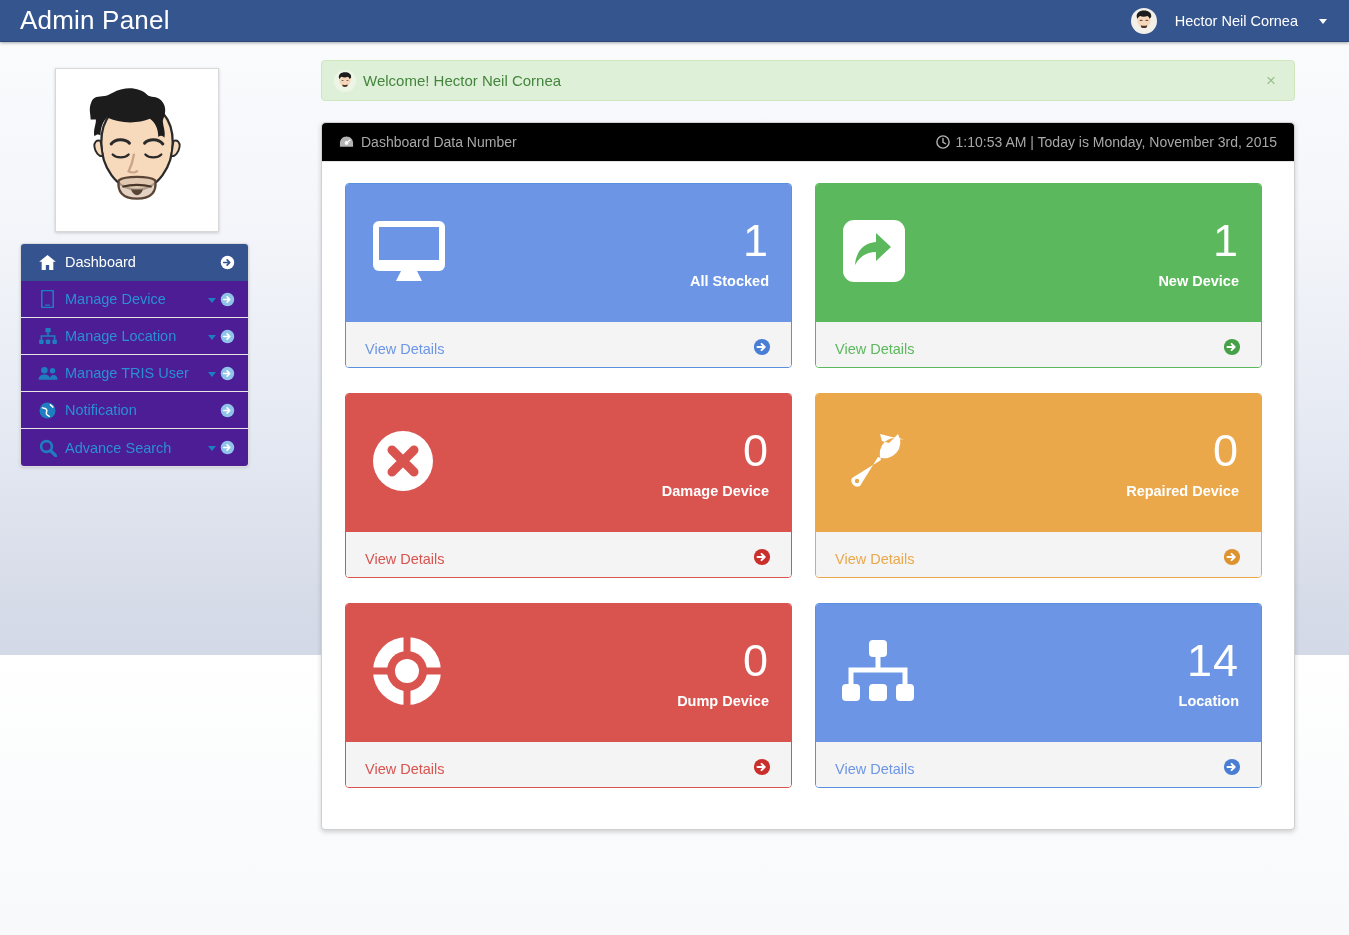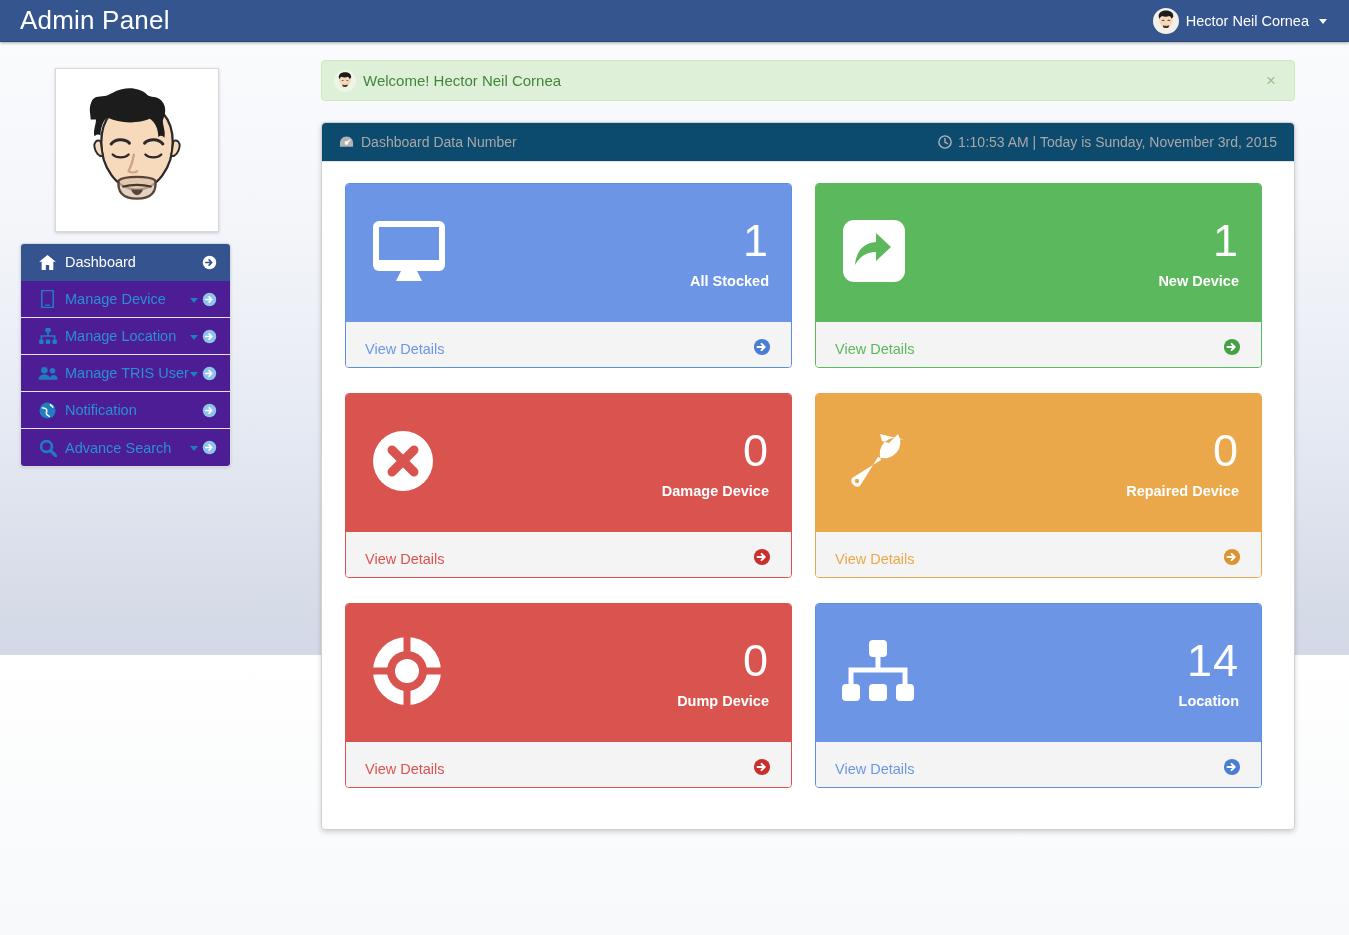--- a/index.html
+++ b/index.html
@@ -37,21 +37,21 @@
     box-shadow: 0 1px 3px rgba(0,0,0,.35);
     z-index: 30;
     display: flex; align-items: center;
     justify-content: space-between;
   }
   .brand {
     color: #fff; font-size: 26px; font-weight: 400;
     padding-left: 20px; letter-spacing: .2px;
   }
   .usermenu {
-    display: flex; align-items: center; gap: 7px;
+    display: flex; align-items: center; gap: 18px;
     padding-right: 22px; color: #fff; font-size: 14.5px;
     cursor: pointer;
   }
   .usermenu .caret {
     display: inline-block; width: 0; height: 0;
     border-left: 4.5px solid transparent;
     border-right: 4.5px solid transparent;
     border-top: 5px solid #ffffff;
     margin-left: 3px; margin-top: 2px;
   }
@@ -73,21 +73,21 @@
     width: 26px; height: 26px; border-radius: 50%;
     background: #f3f0ea; overflow: hidden;
     display:flex; align-items:center; justify-content:center;
     flex: 0 0 auto;
   }
   .nav-avatar .face { width: 26px; height: 26px; }
 
   
   .sidebar {
     position: absolute; left: 20px; top: 243px;
-    width: 211px;
+    width: 229px;
     background: #ffffff;
     border: 1px solid #dcdcdc;
     border-radius: 4px;
     box-shadow: 0 1px 3px rgba(0,0,0,.12);
     z-index: 10;
     overflow: hidden;
   }
   .nav-item {
     display: flex; align-items: center;
     height: 37px; padding: 0 13px 0 16px;
@@ -143,21 +143,21 @@
     position: absolute; left: 321px; top: 122px;
     width: 974px; height: 708px;
     background: #ffffff;
     border: 1px solid #d0d0d0;
     border-radius: 4px;
     box-shadow: 0 2px 5px rgba(0,0,0,.18);
     z-index: 11;
   }
   .panel-head {
     height: 39px; border-bottom: 1px solid #e3e3e3;
-    background: #0c4a6e;
+    background: #000000;
     display: flex; align-items: center;
     padding: 0 17px;
     border-radius: 4px 4px 0 0;
   }
   .panel-head-left {
     display: flex; align-items: center; gap: 7px;
     color: #a8a8a8; font-size: 14px;
   }
   .panel-head-right {
     margin-left: auto; display: flex; align-items: center; gap: 6px;
@@ -393,21 +393,21 @@
           <circle cx="8" cy="8" r="2" fill="#fbfbfb"></circle>
           <path d="M8 8 12 4.6" stroke="#fbfbfb" stroke-width="1.4"></path>
         </svg>
         <span>Dashboard Data Number</span>
       </div>
       <div class="panel-head-right">
         <svg width="14" height="14" viewBox="0 0 16 16">
           <circle cx="8" cy="8" r="7" fill="none" stroke="#b3b3b3" stroke-width="1.6"></circle>
           <path d="M8 4v4.3l3 1.7" stroke="#b3b3b3" stroke-width="1.6" fill="none" stroke-linecap="round"></path>
         </svg>
-        <span>1:10:53 AM  | Today is Sunday, November 3rd, 2015</span>
+        <span>1:10:53 AM  | Today is Monday, November 3rd, 2015</span>
       </div>
     </div>
 
     <div class="panel-body">
       <div class="grid">
 
         <div class="card blue">
           <div class="card-top">
             <span class="card-ico">
               <svg width="74" height="62" viewBox="0 0 74 62">

